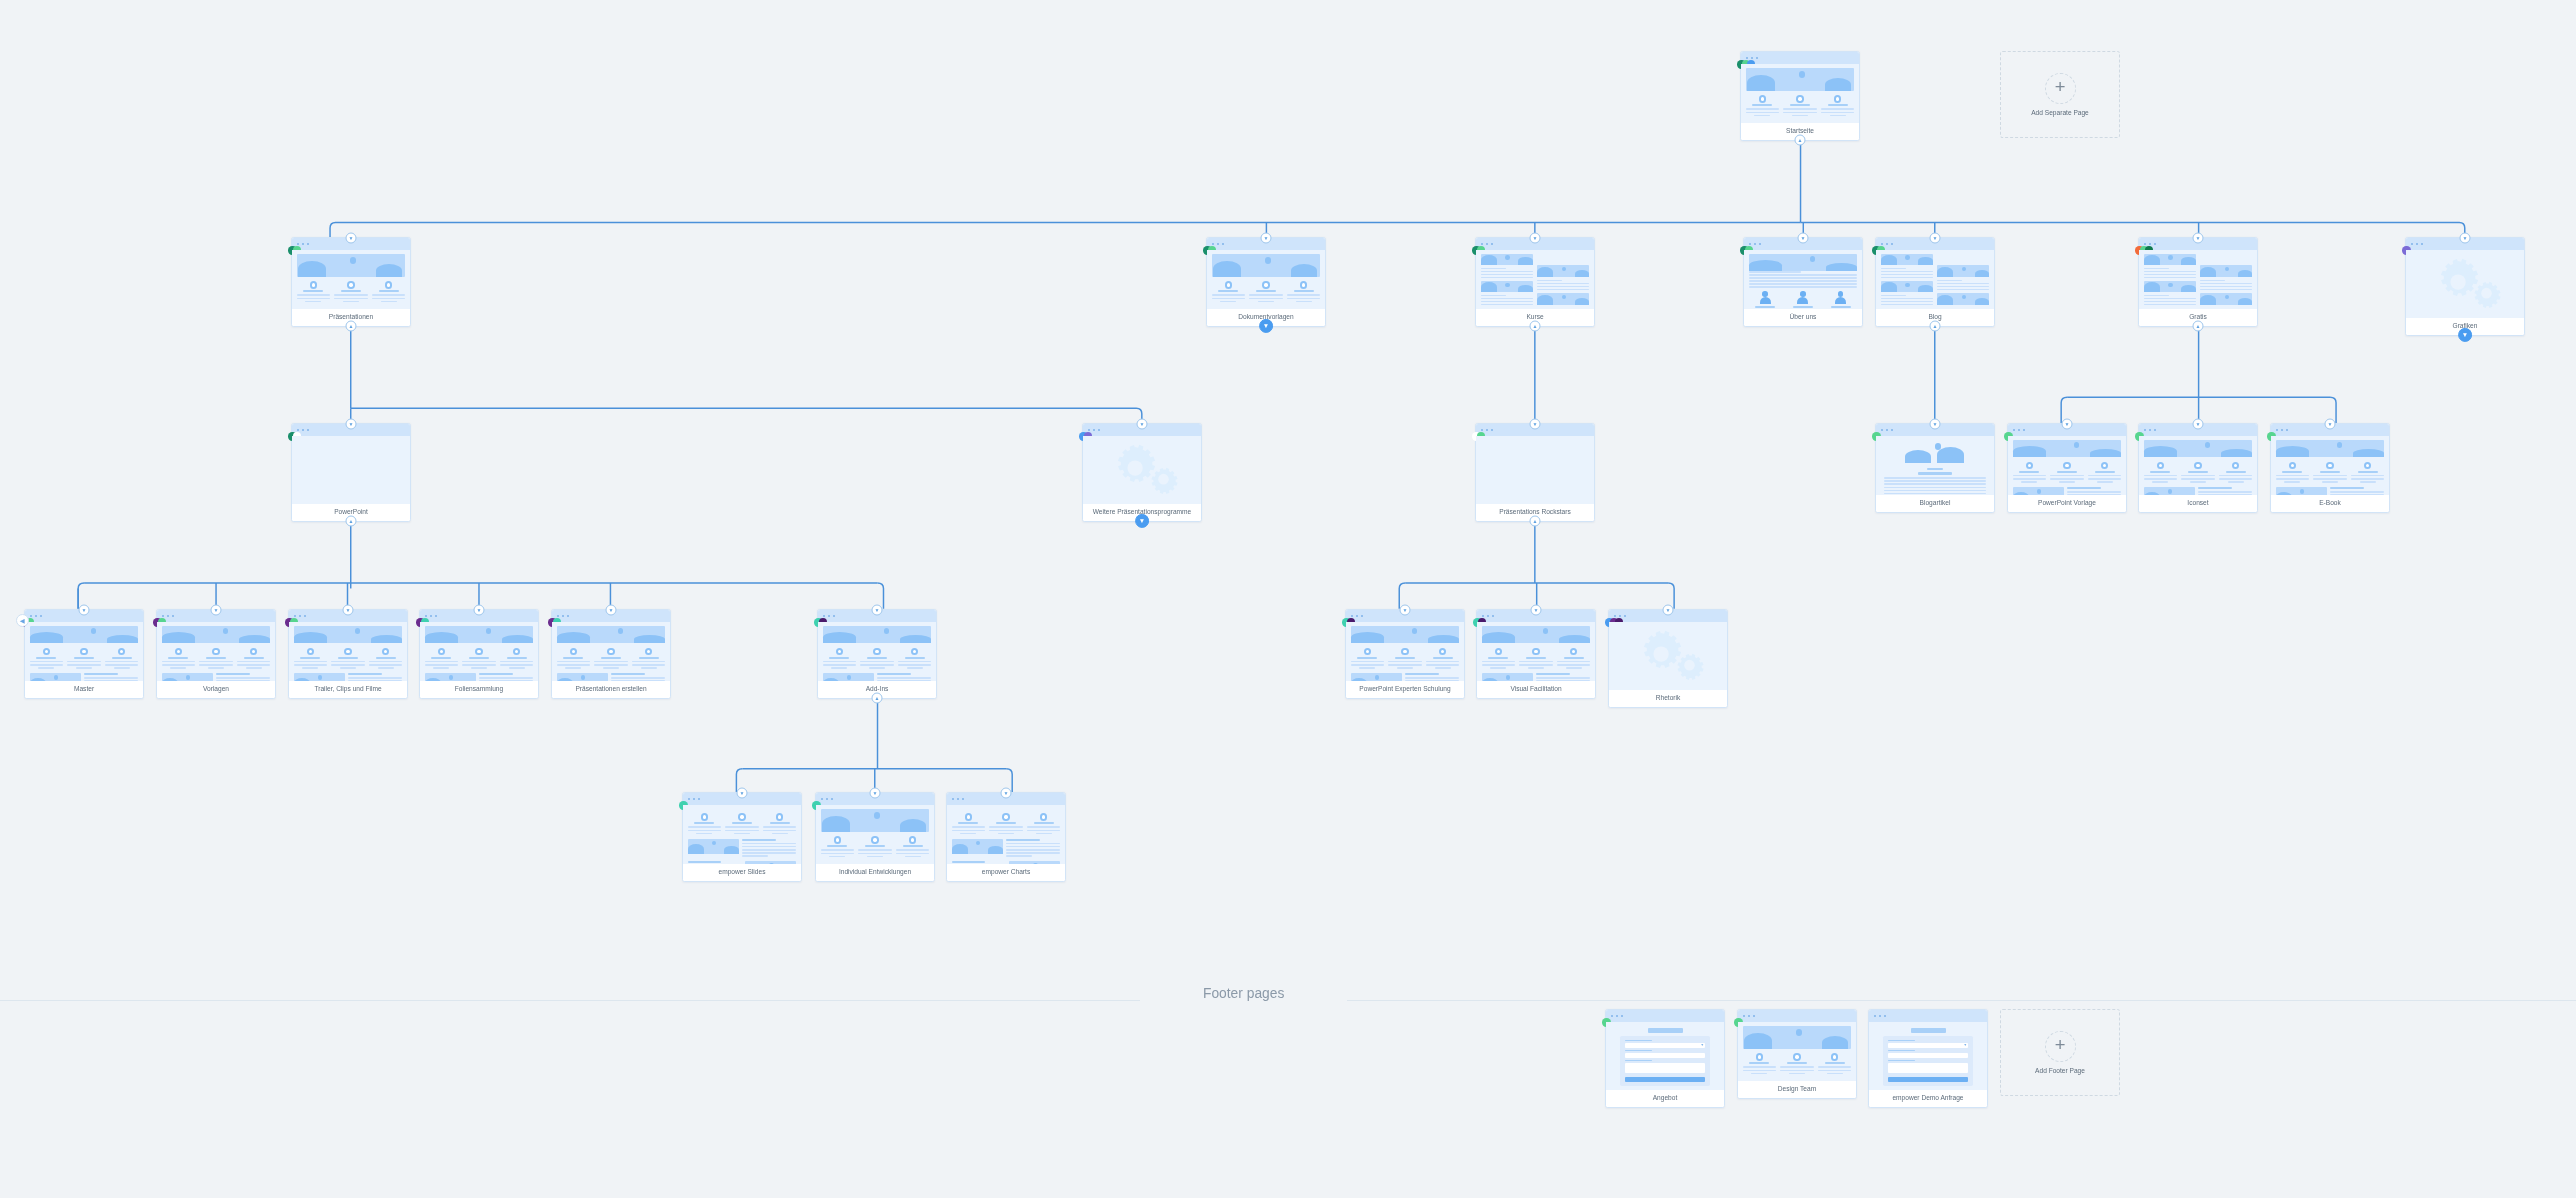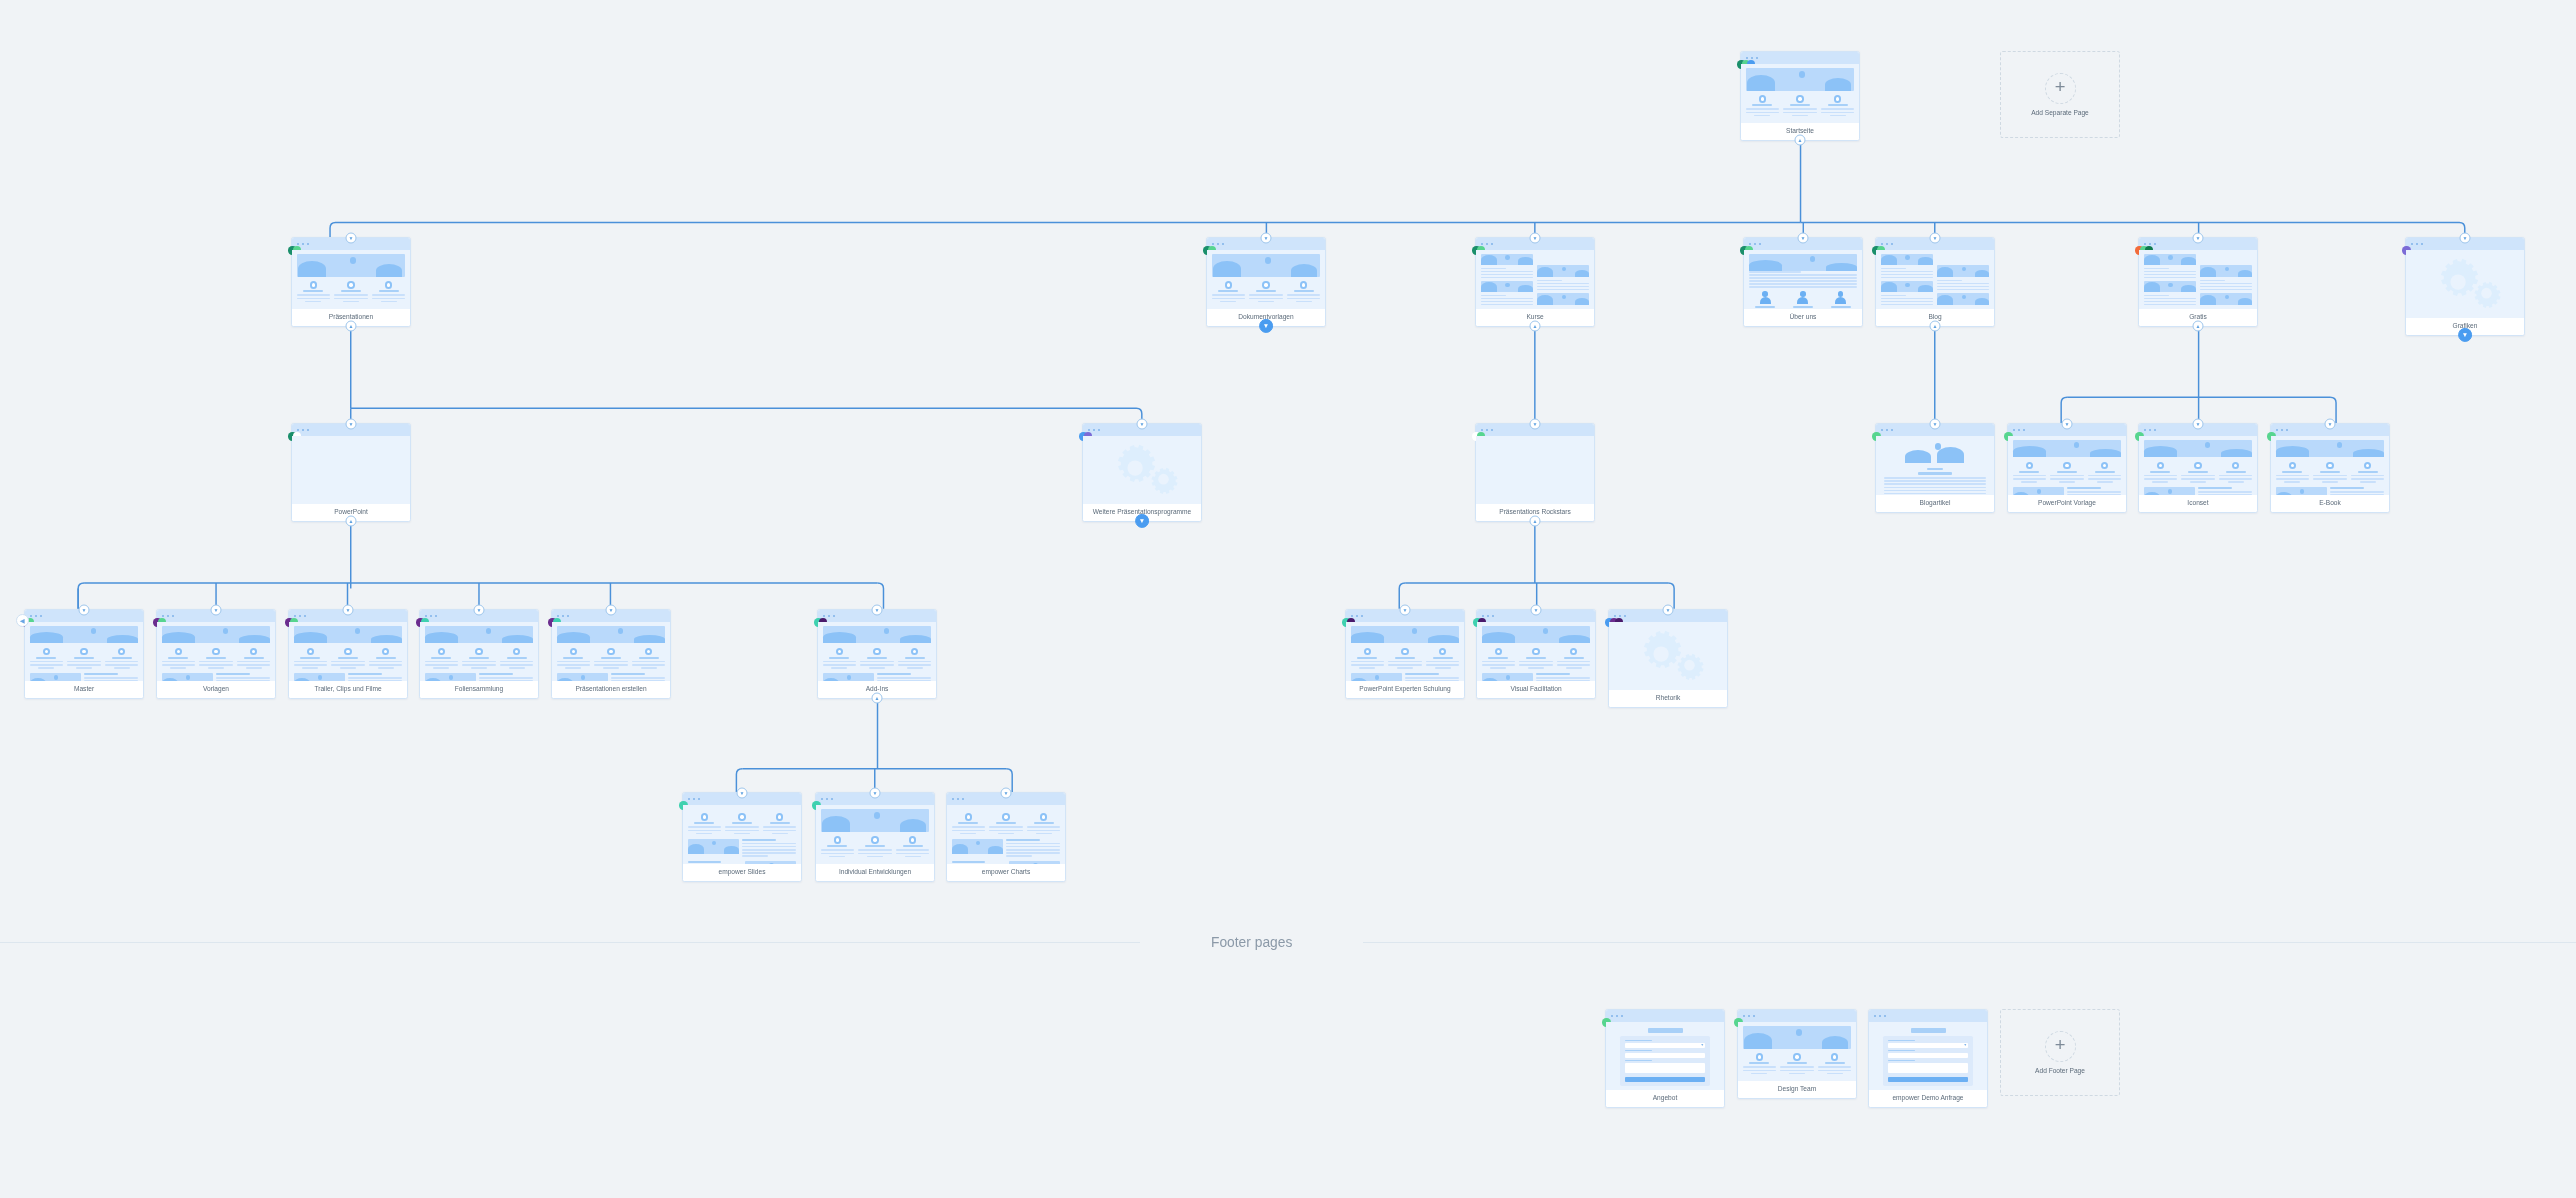--- a/index.html
+++ b/index.html
@@ -138,22 +138,22 @@
   }
   .addcircle {
     width:31px; height:31px; border-radius:50%; border:0.9px dashed #cfd9e2;
     display:flex; align-items:center; justify-content:center;
     font-size:18.4px; color:#7e8b99; line-height:1; padding-bottom:2.8px;
   }
   .addlabel { font-size:6.6px; color:#5c6b7a; }
 
   
   #footer-divider {
-    position:absolute; left:0; width:2576px; top:935px;
-    display:flex; align-items:center; gap:16px;
+    position:absolute; left:0; width:2576px; top:986px;
+    display:flex; align-items:flex-end; gap:8px;
   }
   #footer-divider .rule { height:0.9px; background:#dde6ee; }
   #footer-divider .ftitle {
     font-size:13.8px; color:#8b99a8; padding:0 55px; white-space:nowrap;
   }
 
   
   .scroll-arrow {
     position:absolute; width:13px; height:13px; border-radius:50%;
     background:#ffffff; border:0.9px solid #cfe0f2;

